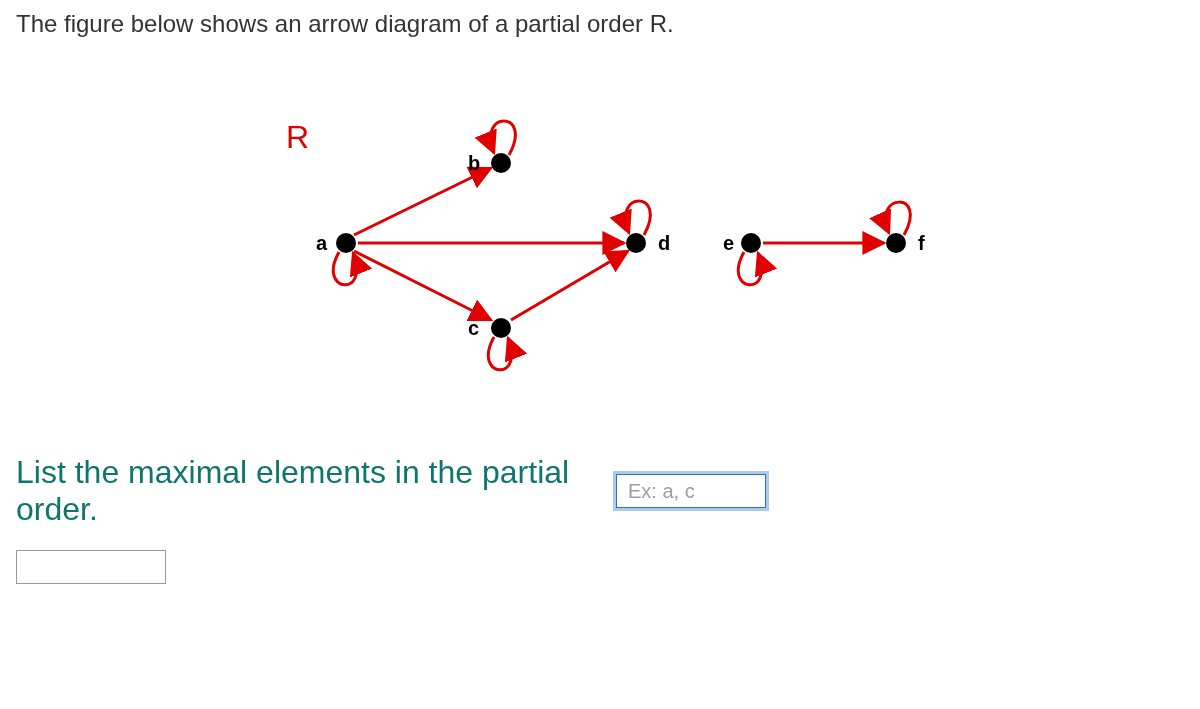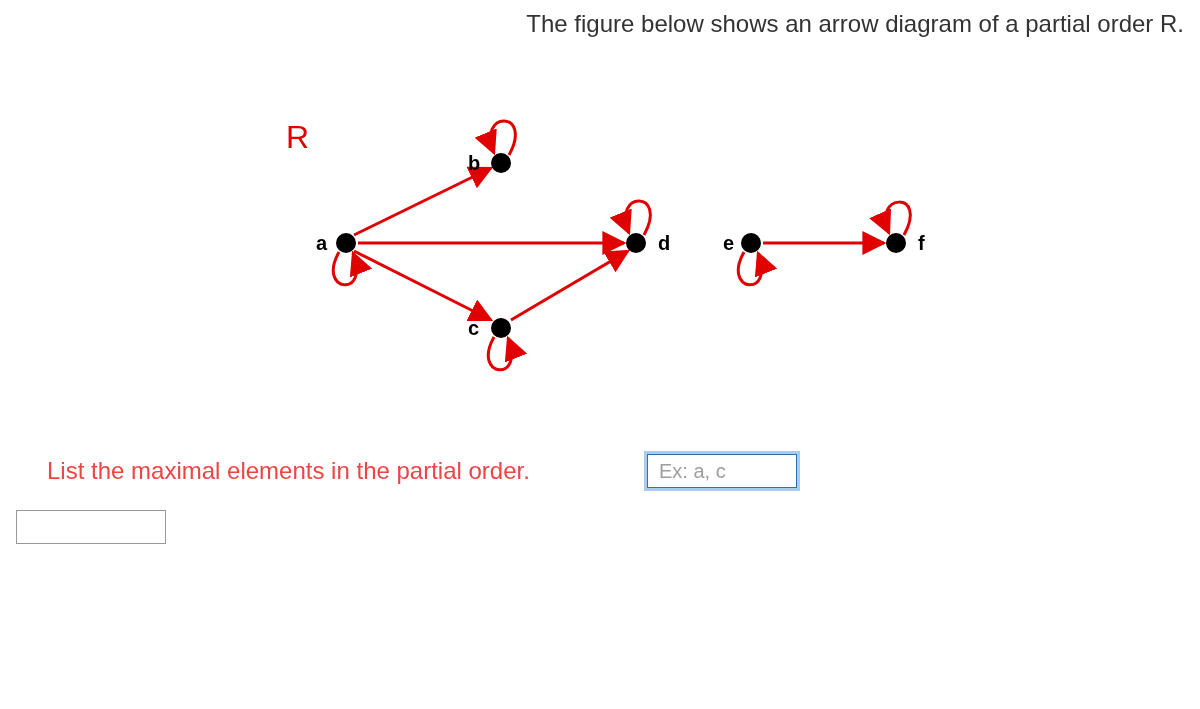--- a/index.html
+++ b/index.html
@@ -8,39 +8,37 @@
     font-family: Arial, Helvetica, sans-serif;
     font-size: 24px;
     color: #333;
     background: #fff;
     width: 1200px;
     box-sizing: border-box;
   }
   .intro {
     margin: 0 0 20px 0;
     font-weight: 400;
-    text-align: right;
   }
   .diagram-wrap {
     width: 100%;
     display: block;
   }
   .questions {
     margin-top: 40px;
   }
   .qrow {
     display: flex;
     align-items: center;
     margin-bottom: 22px;
   }
   .qtext {
     width: 600px;
-    font-size: 24px;
-    color: #ef4444;
-    margin-left: 31px;
+    font-size: 32px;
+    color: #0f766e;
   }
   input.answer {
     width: 150px;
     height: 34px;
     font-size: 20px;
     padding: 2px 8px;
     border: 1px solid #999;
     box-sizing: border-box;
     font-family: Arial, Helvetica, sans-serif;
     color: #333;

